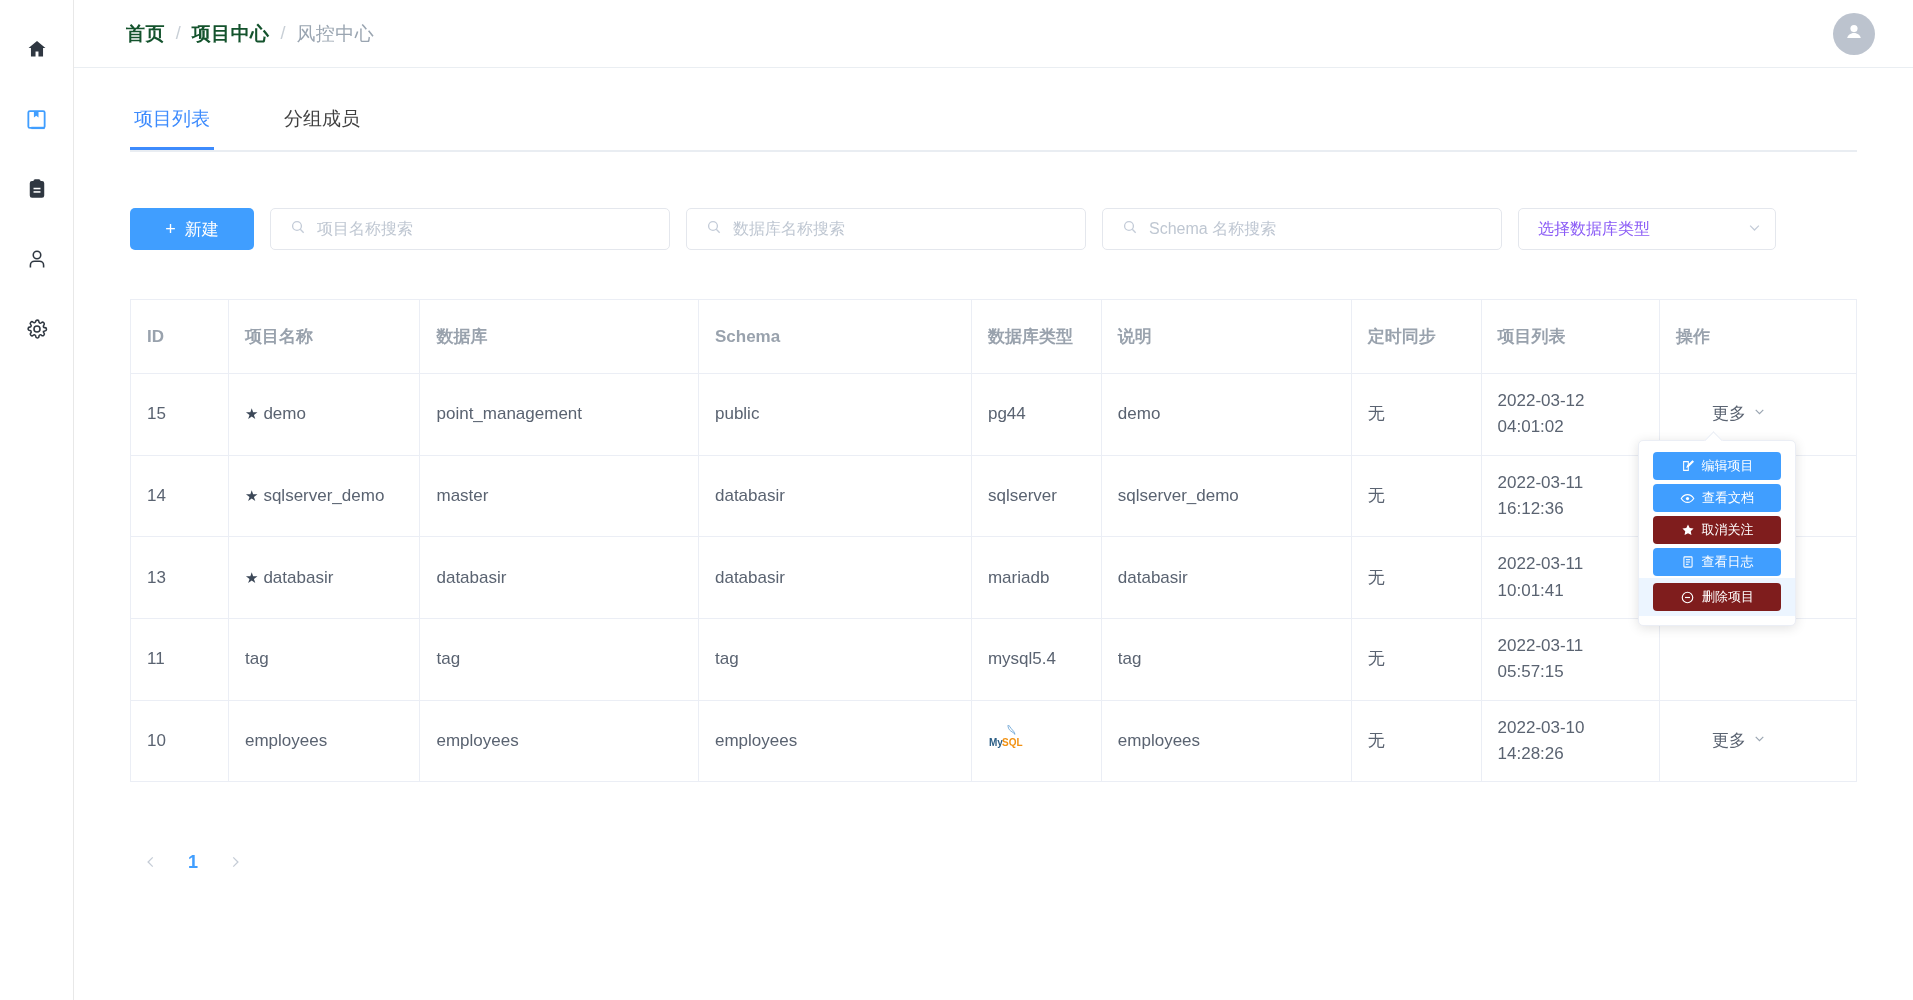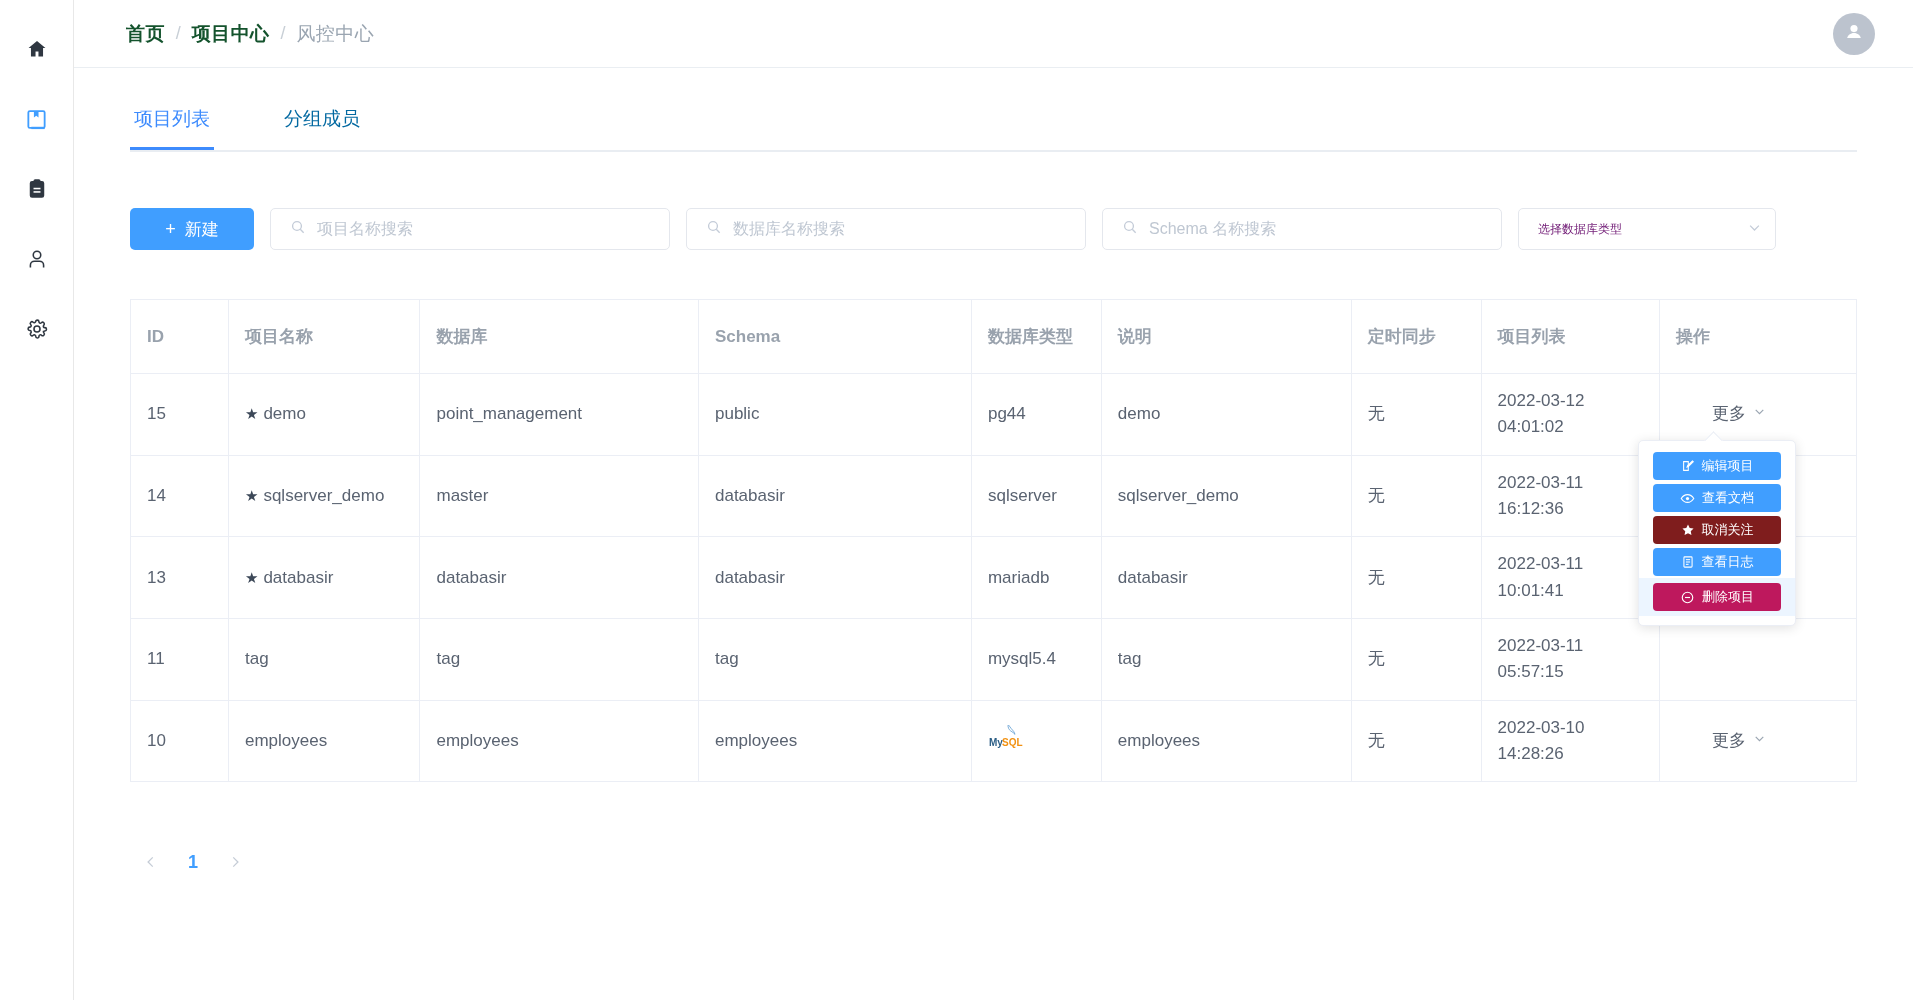--- a/index.html
+++ b/index.html
@@ -47,21 +47,21 @@
     position: absolute; right: 38px; top: 50%; transform: translateY(-50%);
     width: 42px; height: 42px; border-radius: 50%;
     background: #bcc3ce;
     display:flex; align-items:center; justify-content:center;
   }
 
   
   .tabs-wrap { padding: 0 56px; margin-top: 28px; }
   .tabs { display: flex; gap: 12px; border-bottom: 2px solid #e9edf2; height: 56px; align-items: flex-start; }
   .tab {
-    font-size: 19px; color: #0369a1;
+    font-size: 19px; color: #404040;
     padding: 10px 4px 16px 4px;
     margin-right: 54px;
     cursor: pointer; position: relative;
   }
   .tab.active { color: #3d8bfd; }
   .tab.active::after {
     content: ""; position: absolute; left: 0; right: 0; bottom: -2px;
     height: 3px; background: #3d8bfd;
   }
 
@@ -87,21 +87,21 @@
   }
   .search.w2 { width: 400px; }
   .search.w3 { width: 400px; }
   .search.w4 { width: 258px; justify-content: space-between; padding-right: 13px; }
   .search input {
     border: none; outline: none; background: transparent;
     font-size: 16px; color: #3c4858; width: 100%;
     font-family: inherit;
   }
   .search input::placeholder { color: #bfc7d2; }
-  .select-text { font-size: 12px; color: #701a75; }
+  .select-text { font-size: 16px; color: #8b5cf6; }
 
   
   .table-wrap { padding: 11px 56px; margin-top: 38px; }
   table.grid { width: 100%; border-collapse: collapse; table-layout: fixed; }
   table.grid th, table.grid td {
     border: 1px solid #ebeef5;
     text-align: left;
     vertical-align: middle;
     padding: 14px 16px;
   }
@@ -154,21 +154,21 @@
   .popup-row { padding: 2px 0; display: flex; justify-content: center; }
   .popup-row.hl { background: #ecf5ff; padding-top: 5px; padding-bottom: 5px; }
   .pill {
     width: 128px; height: 28px; border-radius: 4px;
     display: flex; align-items: center; justify-content: center; gap: 7px;
     color: #fff; font-size: 13px; cursor: pointer;
     border: none; font-family: inherit;
   }
   .pill.blue { background: #409eff; }
   .pill.orange { background: #7f1d1d; }
-  .pill.red { background: #be185d; }
+  .pill.red { background: #7f1d1d; }
   .pill svg { display:block; }
 
   
   .pager {
     display: flex; align-items: center; gap: 0;
     padding: 0 56px; margin-top: 48px;
   }
   .pg {
     width: 42px; height: 42px;
     display: flex; align-items: center; justify-content: center;

